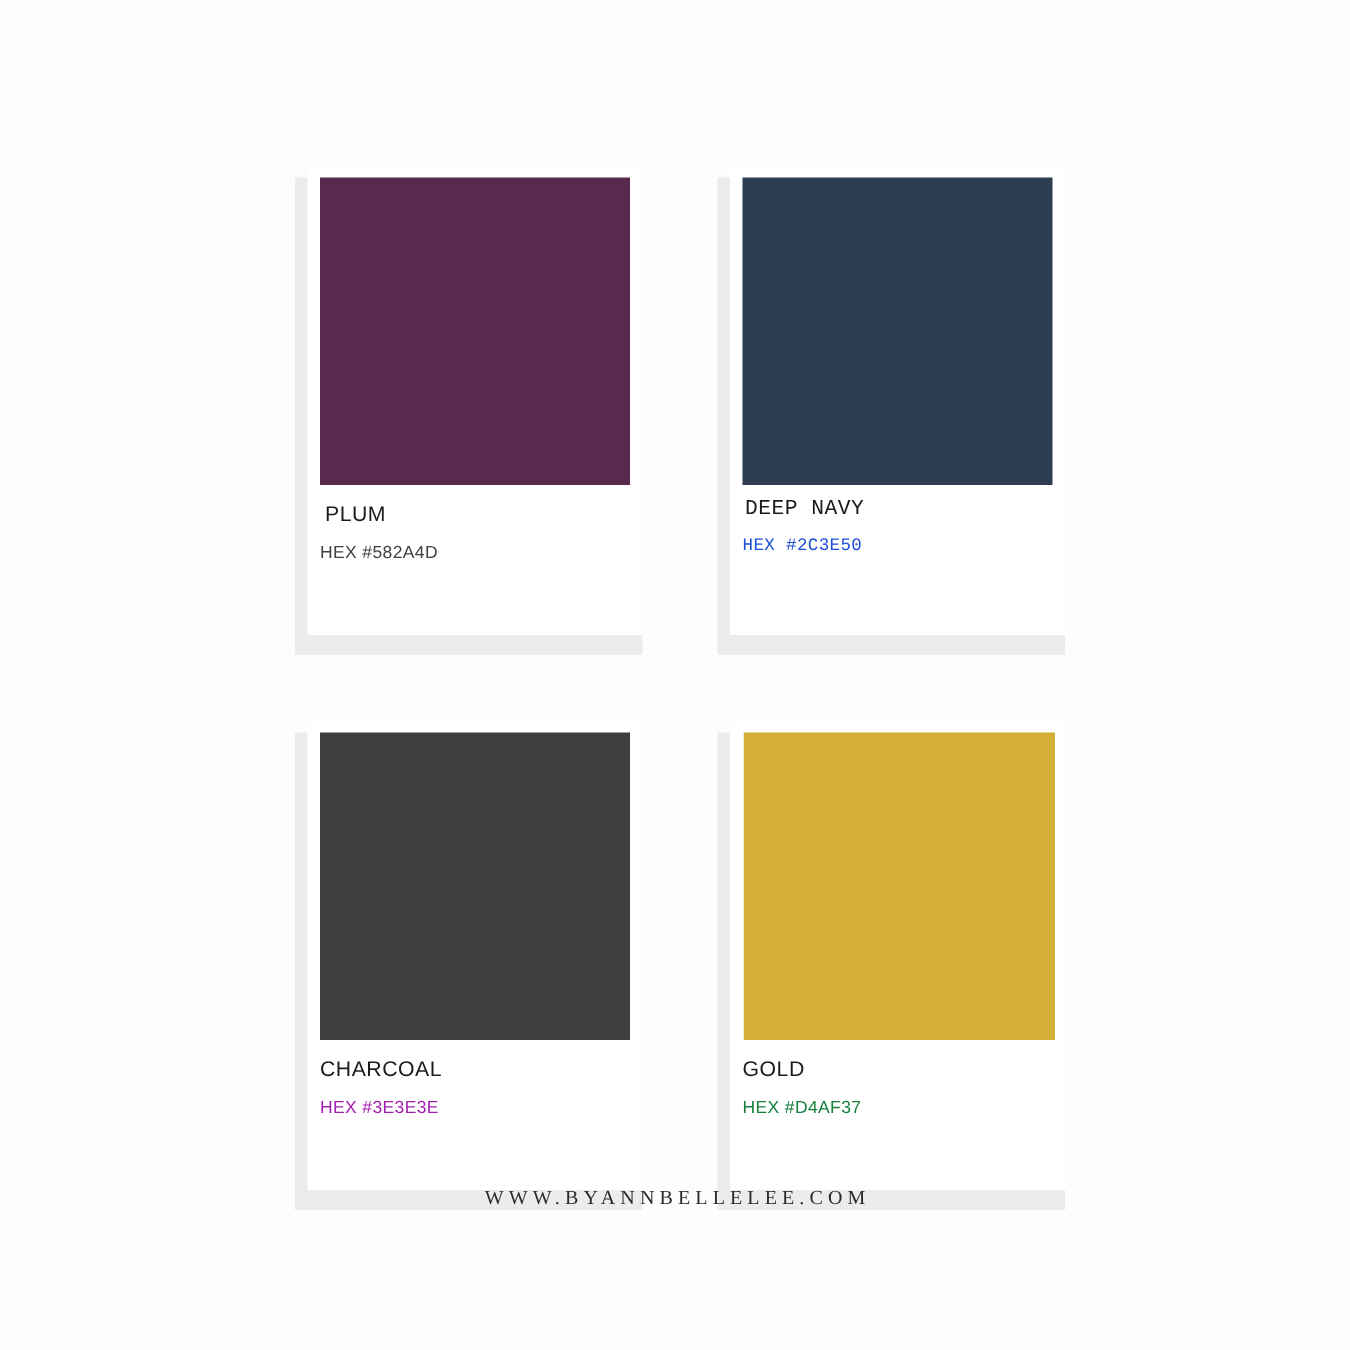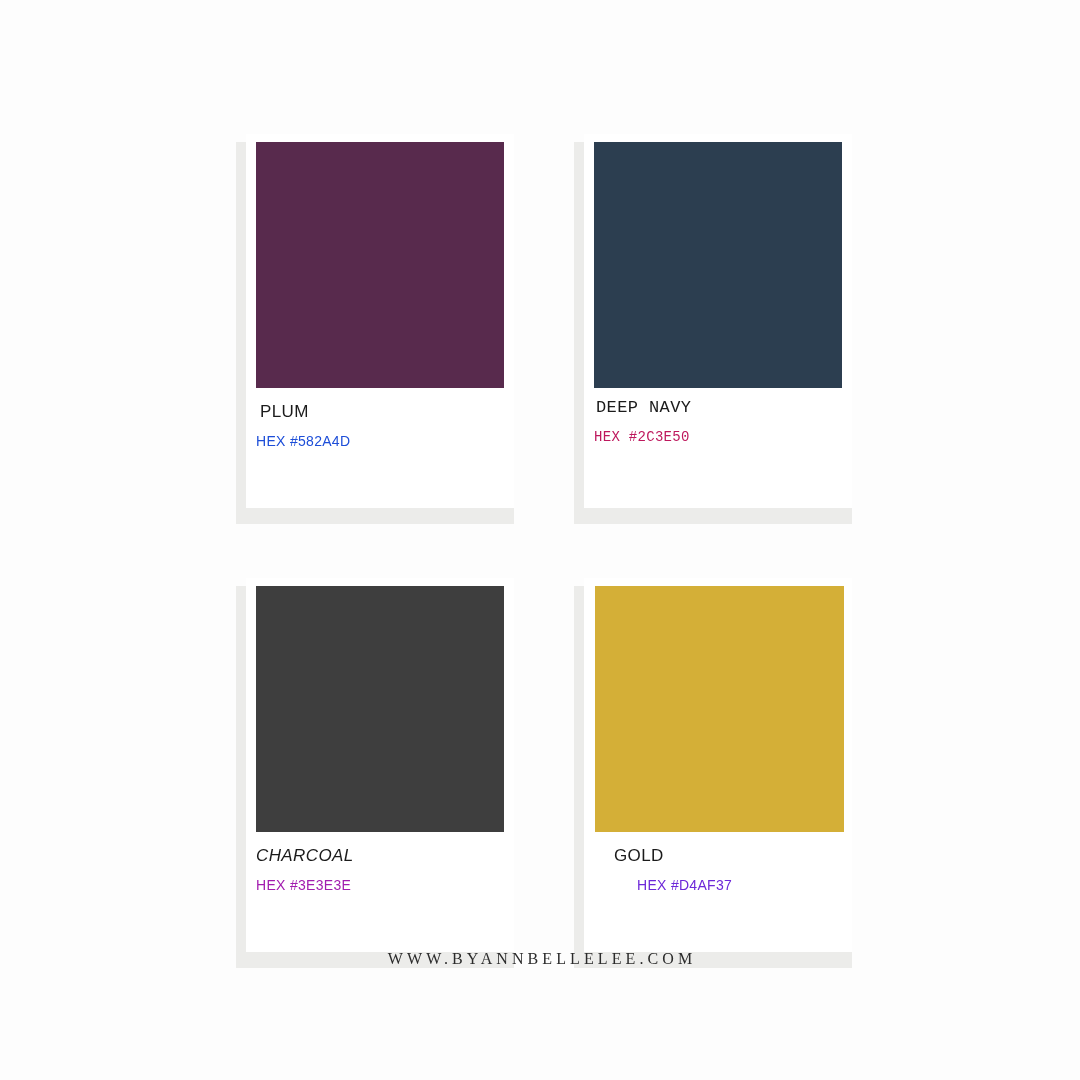--- a/index.html
+++ b/index.html
@@ -93,21 +93,21 @@
   
   #card-plum      { left: 0px;   top: 0px;   }
   #card-navy      { left: 338px; top: 0px;   }
   #card-charcoal  { left: 0px;   top: 444px; }
   #card-gold      { left: 338px; top: 444px; }
 
   
   #card-plum .name     { margin-left: 4px; }
   #card-navy .name     { margin-left: 2px; }
   #card-navy .meta     { top: 264px; }
-  #card-gold .name     { margin-left: 20px; }
+  #card-gold .name     { margin-left: 0; }
   #card-gold .swatch   { left: 11px; width: 249px; }
 
   .footer {
     position: absolute;
     left: 0;
     top: 950px;
     width: 1080px;
     text-align: center;
     font-family: "Liberation Serif", serif;
     font-size: 16px;
@@ -122,54 +122,54 @@
 <div id="palette-board" style="background-color: rgb(253, 253, 253);">
 
   <div class="grid">
 
     <div class="card" id="card-plum">
       <div class="shadow" style="background-color: rgb(236, 236, 234);"></div>
       <div class="sheet" style="background-color: rgb(255, 255, 255);">
         <div class="swatch" style="background-color: rgb(88, 42, 77);"></div>
         <div class="meta">
           <div class="name" style="color: rgb(27, 27, 27);">PLUM</div>
-          <div class="hex" style="color: #1d4ed8;">HEX #582A4D</div>
+          <div class="hex" style="color: #404040;">HEX #582A4D</div>
         </div>
       </div>
     </div>
 
     <div class="card" id="card-navy">
       <div class="shadow" style="background-color: rgb(236, 236, 234);"></div>
       <div class="sheet" style="background-color: rgb(255, 255, 255); font-family: Liberation Mono, monospace;">
         <div class="swatch" style="background-color: rgb(44, 62, 80);"></div>
         <div class="meta">
           <div class="name" style="color: rgb(27, 27, 27);">DEEP NAVY</div>
-          <div class="hex" style="color: #be185d;">HEX #2C3E50</div>
+          <div class="hex" style="color: #1d4ed8;">HEX #2C3E50</div>
         </div>
       </div>
     </div>
 
     <div class="card" id="card-charcoal">
       <div class="shadow" style="background-color: rgb(236, 236, 234);"></div>
       <div class="sheet" style="background-color: rgb(255, 255, 255);">
         <div class="swatch" style="background-color: rgb(62, 62, 62);"></div>
         <div class="meta">
-          <div class="name" style="color: rgb(27, 27, 27); font-style: italic;">CHARCOAL</div>
+          <div class="name" style="color: rgb(27, 27, 27);">CHARCOAL</div>
           <div class="hex" style="color: #a21caf;">HEX #3E3E3E</div>
         </div>
       </div>
     </div>
 
     <div class="card" id="card-gold">
       <div class="shadow" style="background-color: rgb(236, 236, 234);"></div>
       <div class="sheet" style="background-color: rgb(255, 255, 255);">
         <div class="swatch" style="background-color: rgb(212, 175, 55);"></div>
         <div class="meta">
           <div class="name" style="color: rgb(27, 27, 27);">GOLD</div>
-          <div class="hex" style="color: #6d28d9; margin-left: 43px;">HEX #D4AF37</div>
+          <div class="hex" style="color: #15803d;">HEX #D4AF37</div>
         </div>
       </div>
     </div>
 
   </div>
 
   <div class="footer">WWW.BYANNBELLELEE.COM</div>
 
 </div>
 

